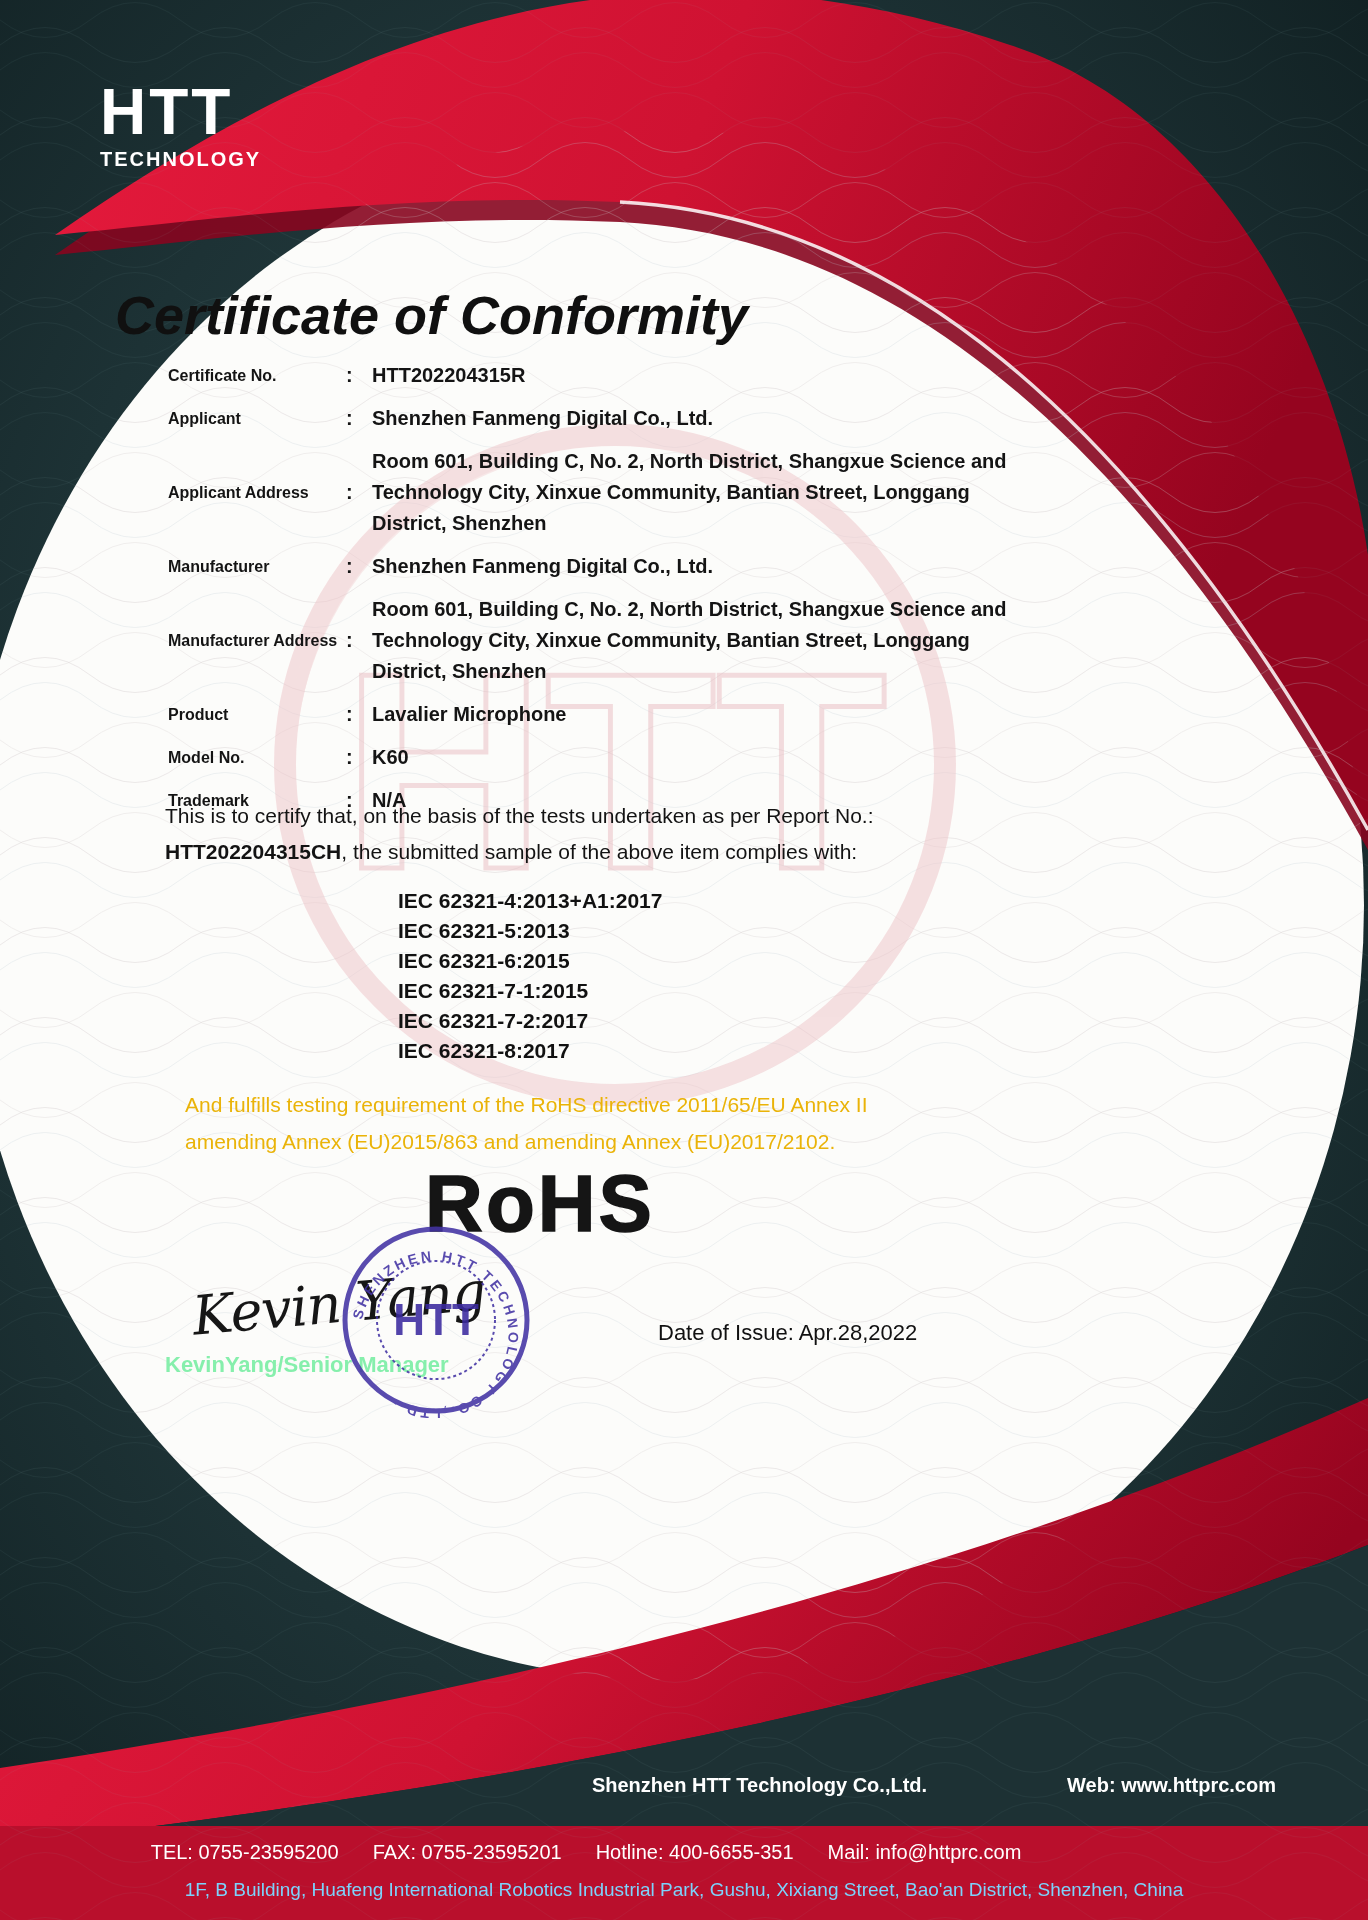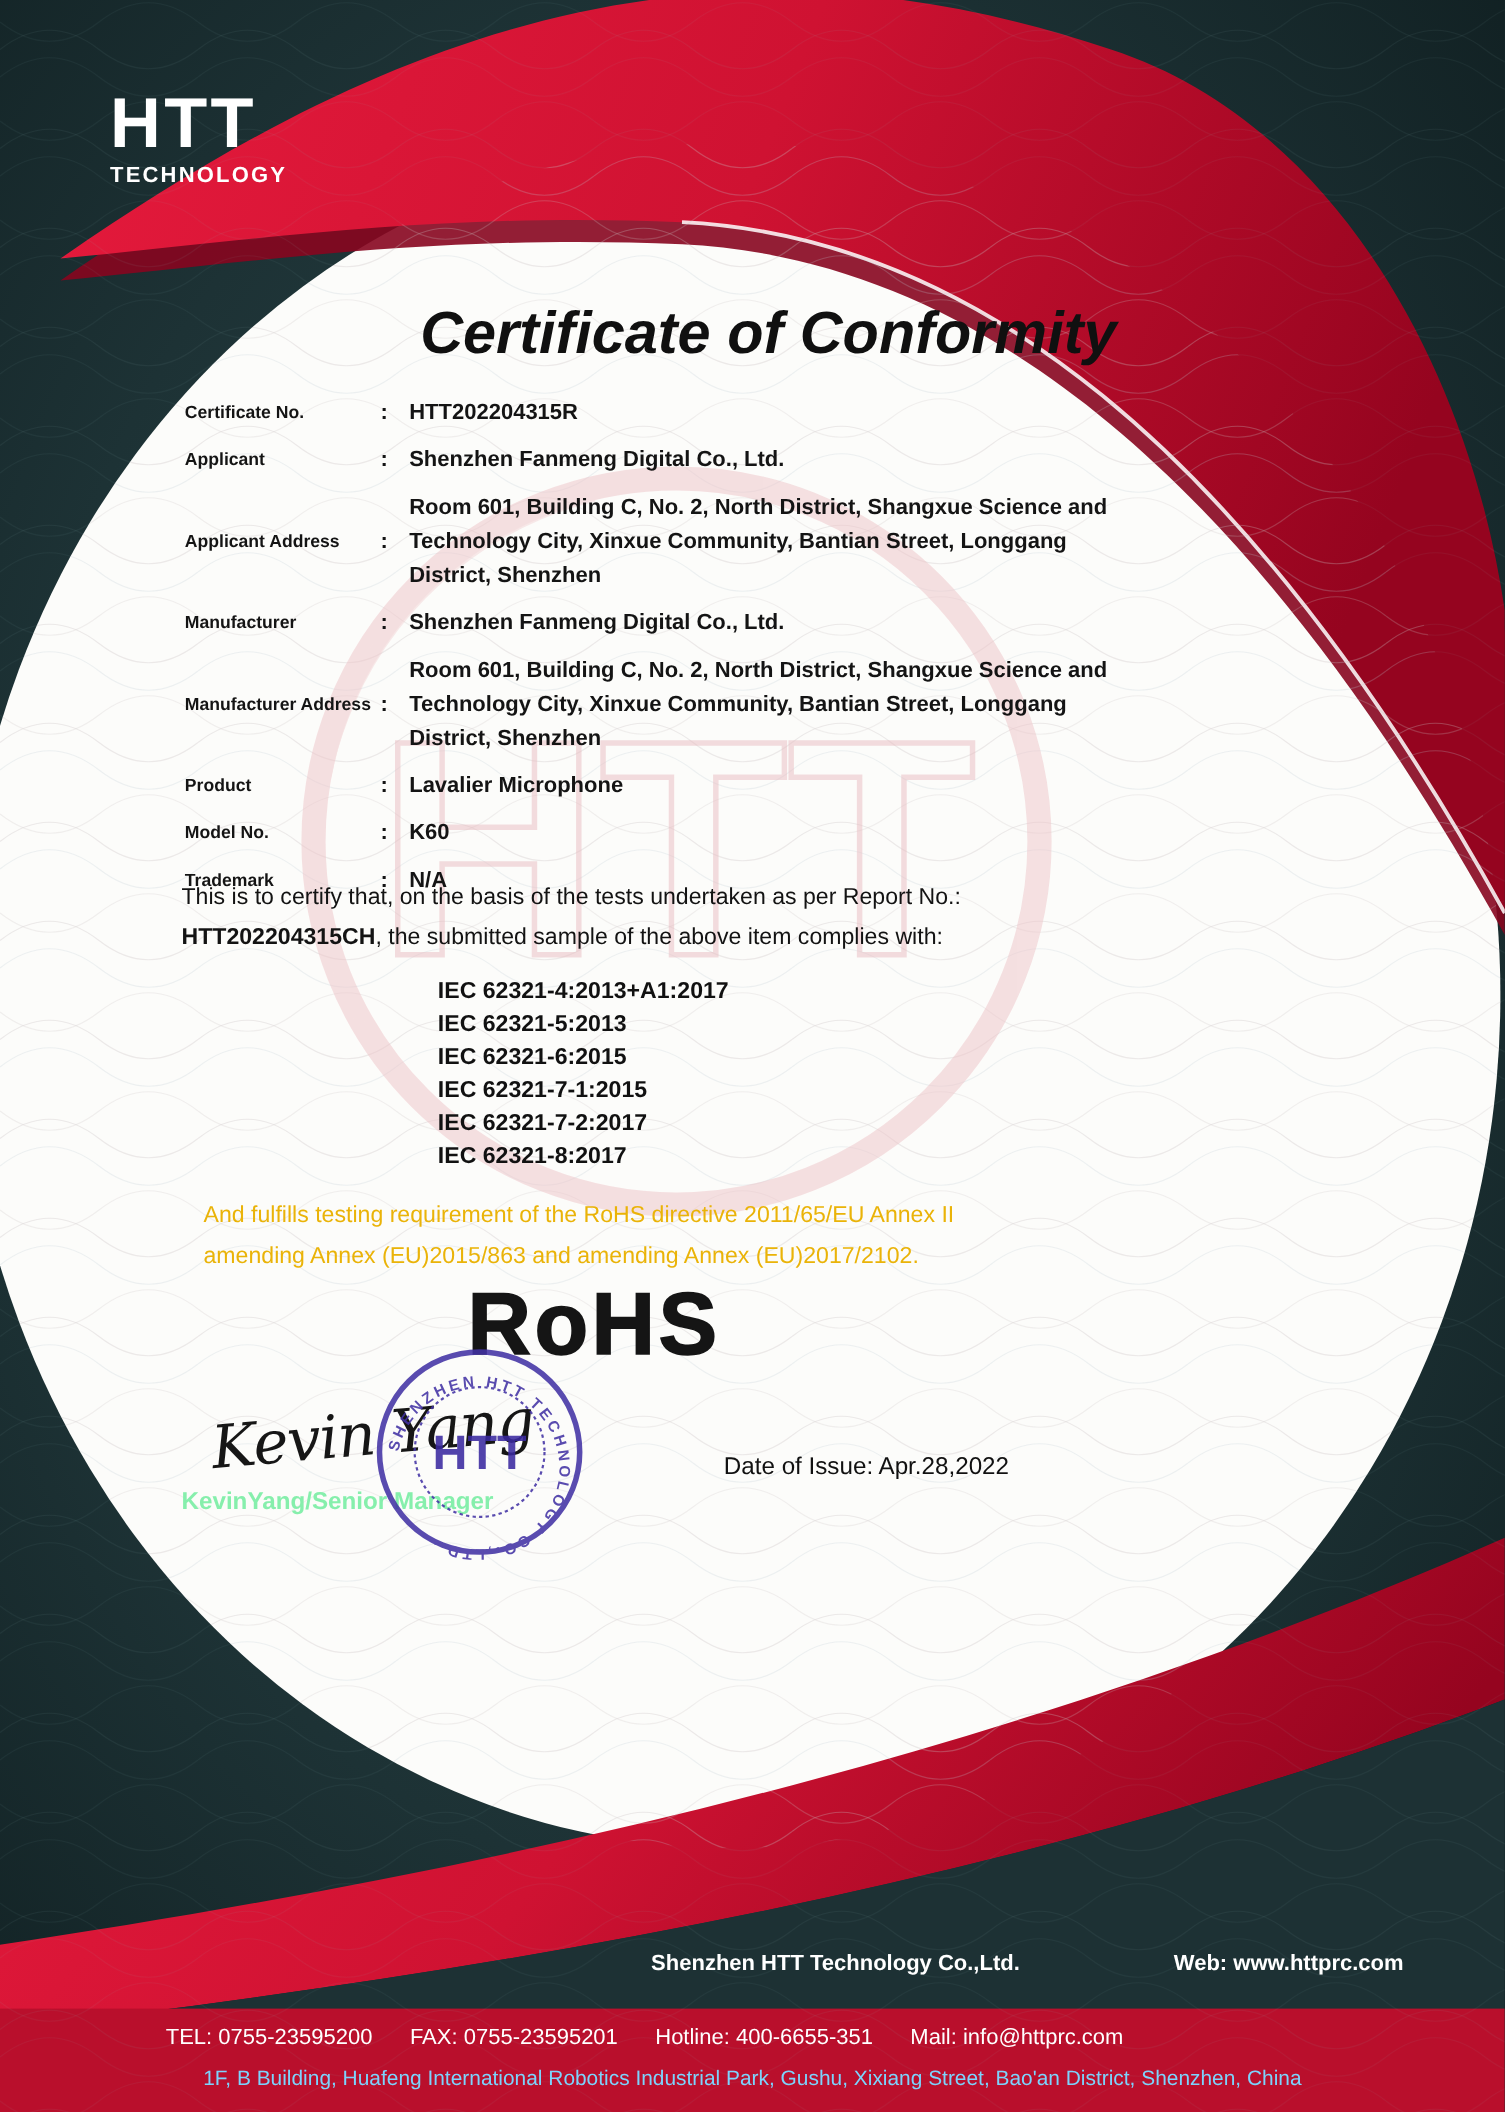--- a/index.html
+++ b/index.html
@@ -11,22 +11,22 @@
   }
   .page{position:absolute;inset:0;width:1368px;height:1920px;}
   svg.bg{position:absolute;left:0;top:0;z-index:0;}
   .content{position:absolute;inset:0;z-index:2;}
 
   .logo{position:absolute;left:100px;top:80px;color:#ffffff;}
   .logo-brand{font-size:64px;font-weight:bold;letter-spacing:3px;line-height:1;}
   .logo-sub{font-size:20px;font-weight:bold;letter-spacing:2px;margin-top:4px;}
 
   .title{
-    position:absolute;left:115px;top:272px;width:900px;margin:0;
-    text-align:right;color:#101010;
+    position:absolute;left:115px;top:284px;width:900px;margin:0;
+    text-align:left;color:#101010;
     font-style:italic;font-weight:bold;font-size:54px;letter-spacing:0px;
   }
 
   .fields{position:absolute;left:168px;top:360px;width:856px;color:#141414;}
   .field-row{display:flex;align-items:center;margin-bottom:12px;}
   .f-label{width:178px;font-weight:bold;font-size:16px;line-height:1.25;flex:none;}
   .f-colon{width:26px;font-weight:bold;font-size:20px;text-align:left;flex:none;}
   .f-value{font-weight:bold;font-size:20px;line-height:31px;width:652px;}
 
   .statement{

